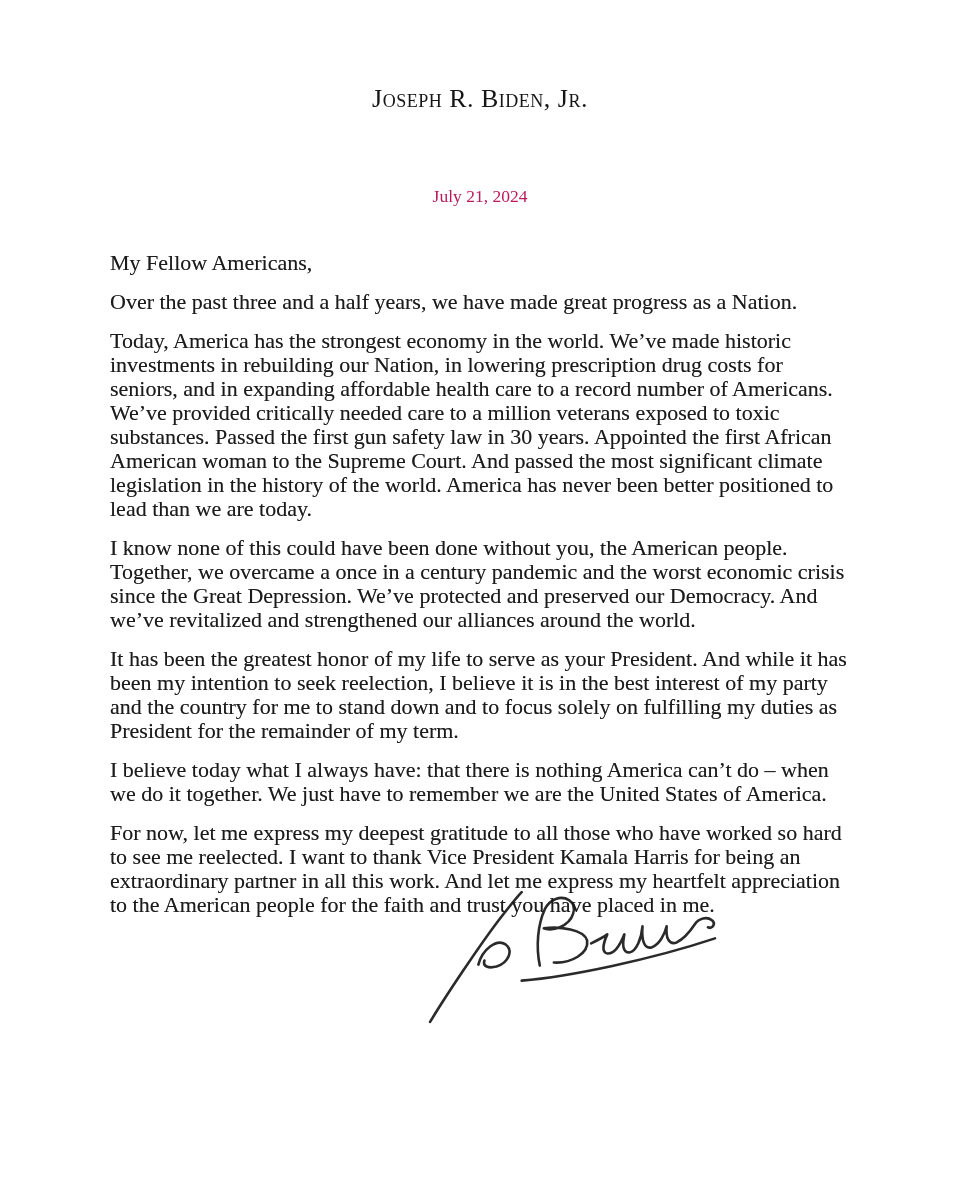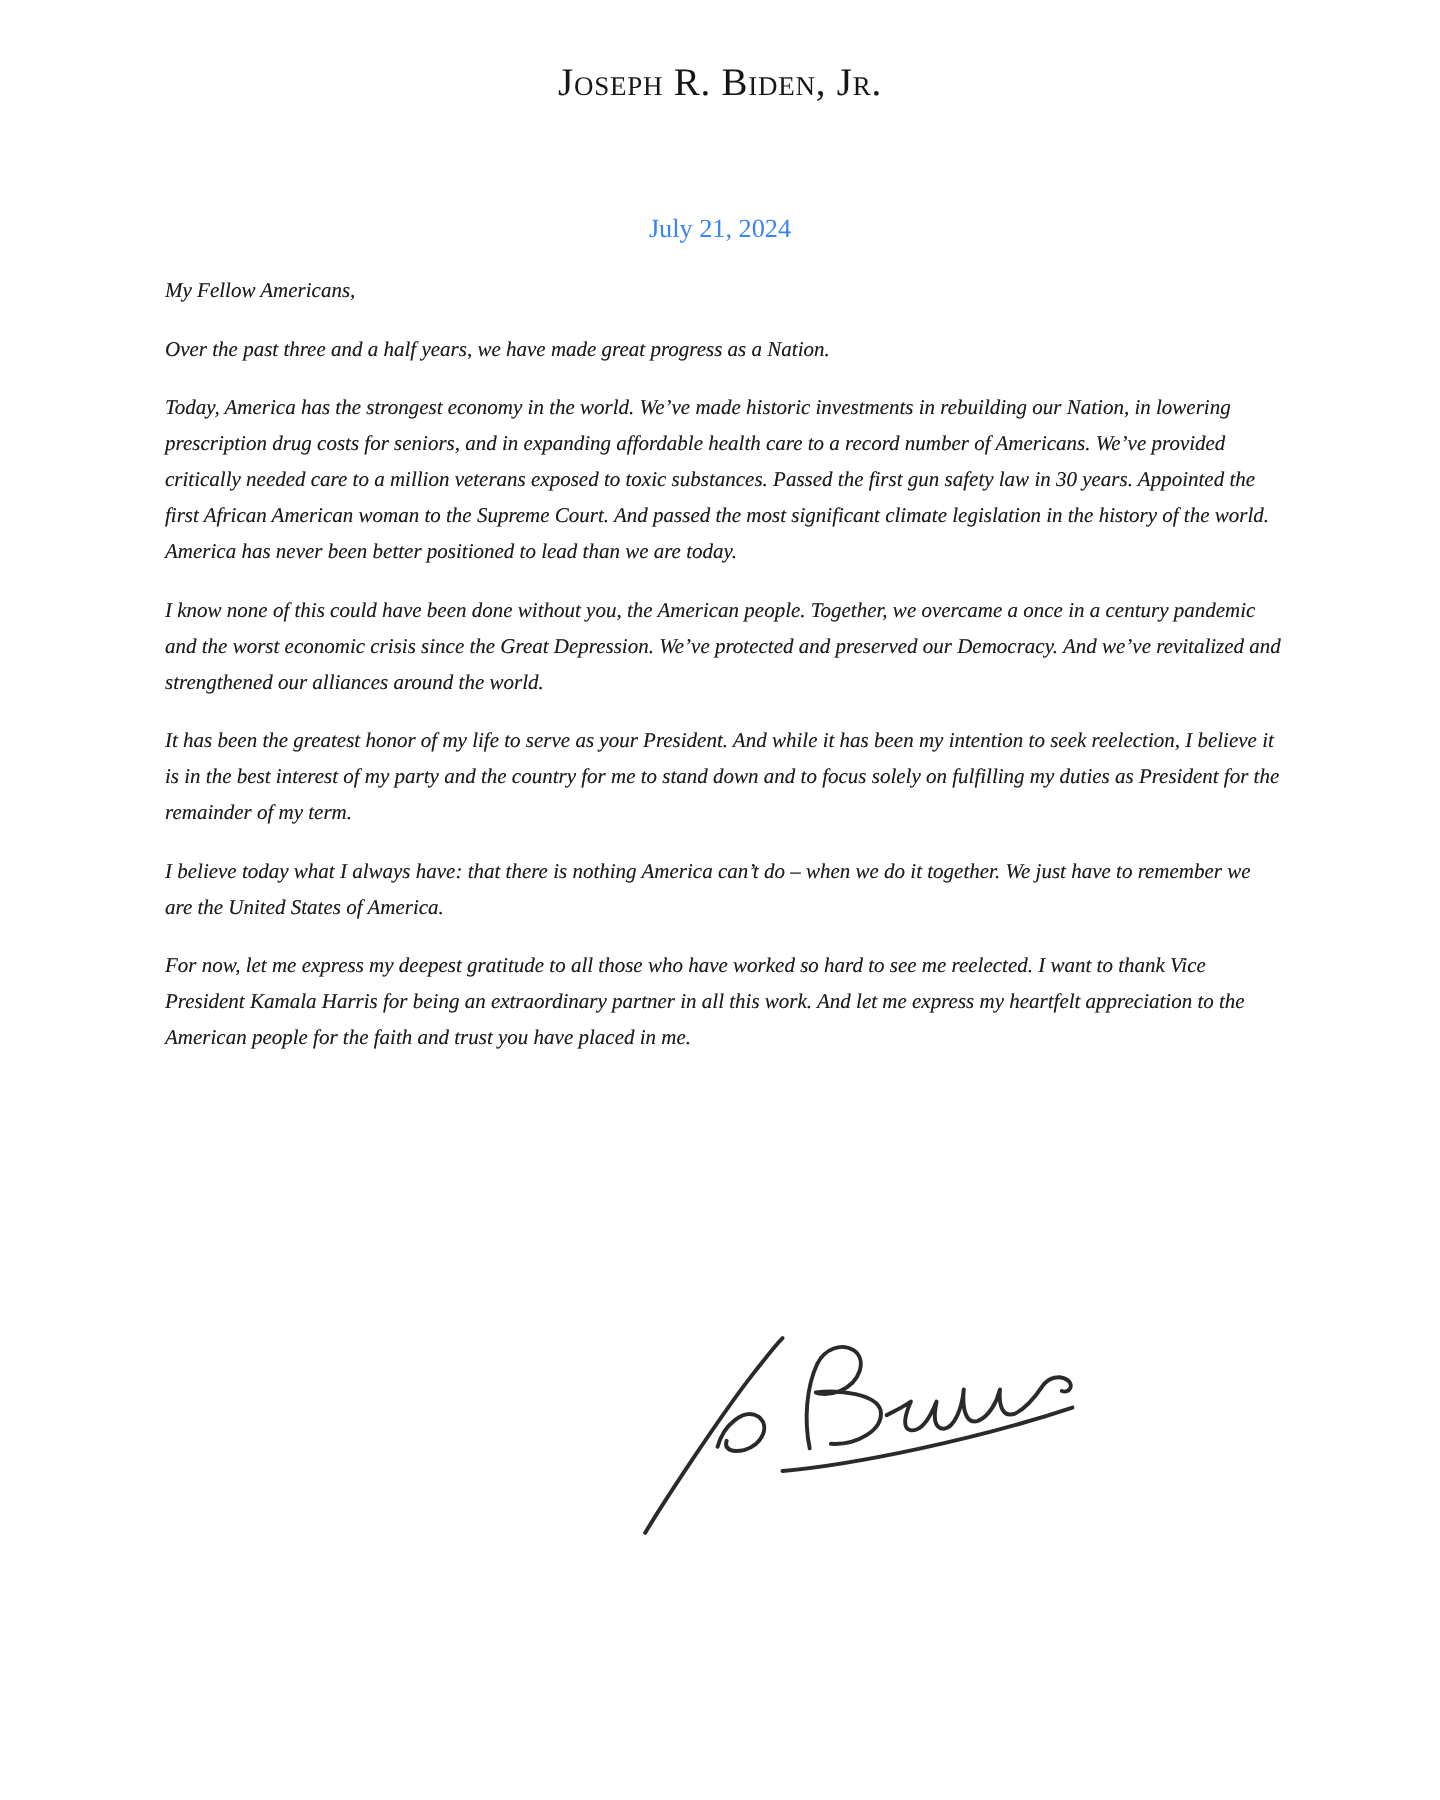--- a/index.html
+++ b/index.html
@@ -11,41 +11,41 @@
     position: relative;
     width: 960px;
     height: 1200px;
     margin: 0 auto;
     background: #ffffff;
     font-family: "Liberation Serif", "DejaVu Serif", serif;
     color: #1b1b1b;
     overflow: hidden;
   }
   .letterhead {
-    padding-top: 40px;
+    padding-top: 61px;
     text-align: center;
     font-variant: small-caps;
     font-size: 26px;
     letter-spacing: 0.5px;
     color: #161616;
+    margin-top: 23px;
   }
   .date-line {
     margin-top: 72px;
     text-align: center;
     font-size: 17.5px;
-    color: #3b82f6;
+    color: #be185d;
   }
   .letter-body {
-    margin: 20px auto 0 110px;
+    margin: 44px auto 0 110px;
     width: 745px;
-    font-size: 14px;
+    font-size: 22px;
     line-height: 24px;
     text-align: left;
     text-shadow: 0 0 0.4px rgba(20,20,20,0.45);
-    font-style: italic;
   }
   .letter-body p {
     margin: 0 0 15px 0;
   }
   .signature-wrap {
     position: absolute;
     left: 418px;
     top: 882px;
     width: 302px;
     height: 148px;

